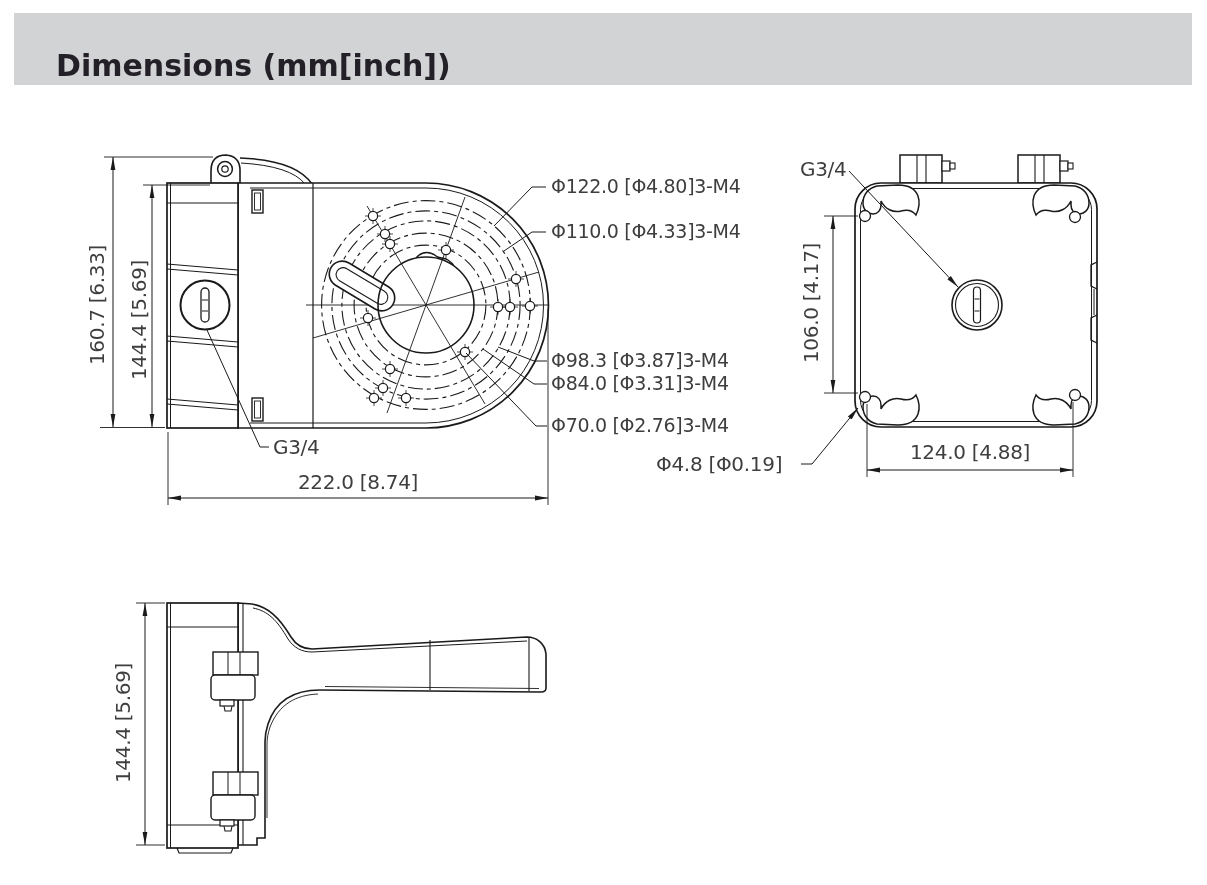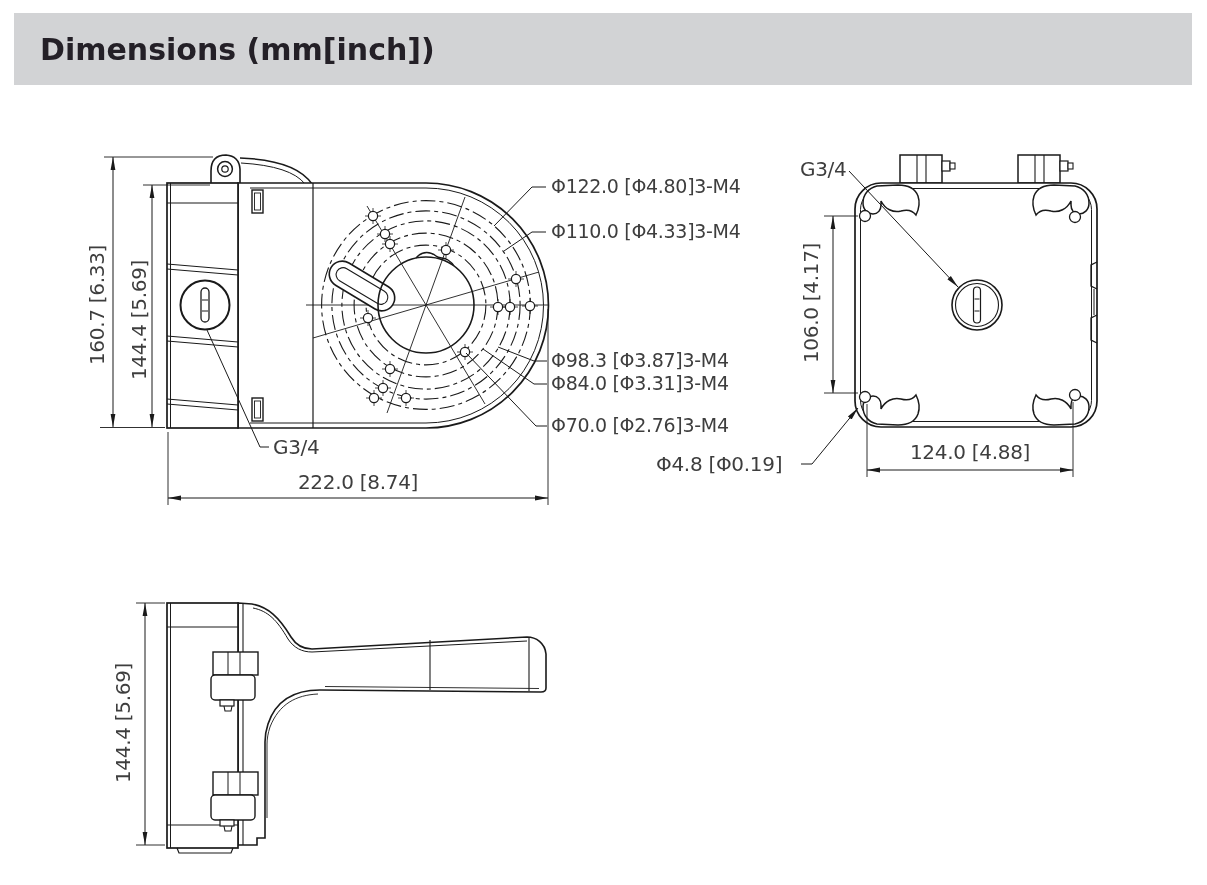--- a/index.html
+++ b/index.html
@@ -1,18 +1,18 @@
 <!DOCTYPE html>
 <html><head>
 <meta charset="utf-8">
 <style>
   html,body{margin:0;padding:0;background:#ffffff;}
   body{width:1207px;height:885px;position:relative;font-family:"DejaVu Sans",sans-serif;overflow:hidden;}
   .title-bar{position:absolute;left:14px;top:13px;width:1178px;height:72px;background:#d2d3d5;}
-  .title-bar h1{margin:0;padding:0 0 0 26px;line-height:74px;font-size:30px;font-weight:bold;color:#242027;letter-spacing:0px;font-family:"DejaVu Sans",sans-serif;}
+  .title-bar h1{margin:16px;padding:0 0 0 26px;line-height:74px;font-size:30px;font-weight:bold;color:#242027;letter-spacing:0px;font-family:"DejaVu Sans",sans-serif;}
   svg{position:absolute;left:0;top:0;}
   svg text{fill:#3e3e3e;font-family:"DejaVu Sans",sans-serif;letter-spacing:-0.3px;}
   .dim{font-size:20px;}
   .callout{font-size:19px;}
   .ln{stroke:#1a1a1a;fill:none;}
   .white{fill:#ffffff;}
 </style>
 </head>
 <body>
 

